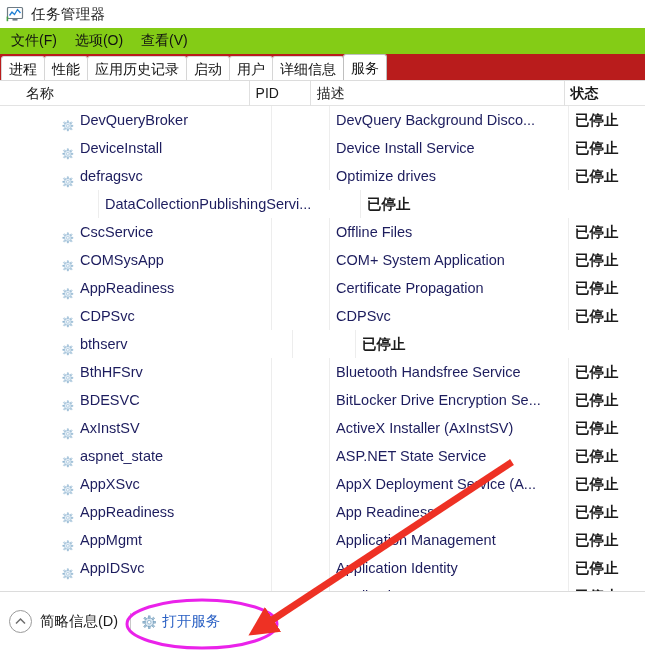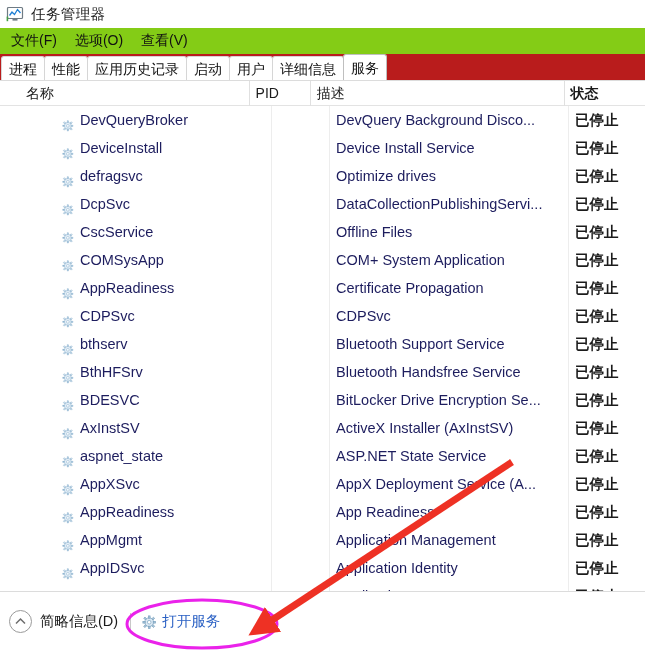--- a/index.html
+++ b/index.html
@@ -331,37 +331,20 @@
                   <rect x="2.3" y="10.0" width="1.7" height="2.2" transform="rotate(45 3.1 11.1)"></rect>
                 </g>
               </svg></span>
             <span>defragsvc</span>
           </div>
           <div class="td col-pid"></div>
           <div class="td col-desc">Optimize drives</div>
           <div class="td status col-status">已停止</div>
         </div>
         <div class="row">
-          <div class="td name col-name">
-            <span class="gear"><svg width="13" height="13" viewBox="0 0 16 16">
-                <g fill="#cfe0ee" stroke="#8fb4cf" stroke-width="0.7">
-                  <circle cx="7.2" cy="7.2" r="4.3" fill="#e3eef7"></circle>
-                  <circle cx="7.2" cy="7.2" r="1.7" fill="#ffffff"></circle>
-                  <rect x="6.4" y="1.0" width="1.7" height="2.2"></rect>
-                  <rect x="6.4" y="11.2" width="1.7" height="2.2"></rect>
-                  <rect x="1.0" y="6.4" width="2.2" height="1.7"></rect>
-                  <rect x="11.2" y="6.4" width="2.2" height="1.7"></rect>
-                  <rect x="2.3" y="2.4" width="1.7" height="2.2" transform="rotate(-45 3.1 3.5)"></rect>
-                  <rect x="10.4" y="10.0" width="1.7" height="2.2" transform="rotate(-45 11.2 11.1)"></rect>
-                  <rect x="10.4" y="2.4" width="1.7" height="2.2" transform="rotate(45 11.2 3.5)"></rect>
-                  <rect x="2.3" y="10.0" width="1.7" height="2.2" transform="rotate(45 3.1 11.1)"></rect>
-                </g>
-              </svg></span>
-            <span>DcpSvc</span>
-          </div>
           <div class="td col-pid"></div>
           <div class="td col-desc">DataCollectionPublishingServi...</div>
           <div class="td status col-status">已停止</div>
         </div>
         <div class="row">
           <div class="td name col-name">
             <span class="gear"><svg width="13" height="13" viewBox="0 0 16 16">
                 <g fill="#cfe0ee" stroke="#8fb4cf" stroke-width="0.7">
                   <circle cx="7.2" cy="7.2" r="4.3" fill="#e3eef7"></circle>
                   <circle cx="7.2" cy="7.2" r="1.7" fill="#ffffff"></circle>
@@ -459,21 +442,20 @@
                   <rect x="11.2" y="6.4" width="2.2" height="1.7"></rect>
                   <rect x="2.3" y="2.4" width="1.7" height="2.2" transform="rotate(-45 3.1 3.5)"></rect>
                   <rect x="10.4" y="10.0" width="1.7" height="2.2" transform="rotate(-45 11.2 11.1)"></rect>
                   <rect x="10.4" y="2.4" width="1.7" height="2.2" transform="rotate(45 11.2 3.5)"></rect>
                   <rect x="2.3" y="10.0" width="1.7" height="2.2" transform="rotate(45 3.1 11.1)"></rect>
                 </g>
               </svg></span>
             <span>bthserv</span>
           </div>
           <div class="td col-pid"></div>
-          <div class="td col-desc">Bluetooth Support Service</div>
           <div class="td status col-status">已停止</div>
         </div>
         <div class="row">
           <div class="td name col-name">
             <span class="gear"><svg width="13" height="13" viewBox="0 0 16 16">
                 <g fill="#cfe0ee" stroke="#8fb4cf" stroke-width="0.7">
                   <circle cx="7.2" cy="7.2" r="4.3" fill="#e3eef7"></circle>
                   <circle cx="7.2" cy="7.2" r="1.7" fill="#ffffff"></circle>
                   <rect x="6.4" y="1.0" width="1.7" height="2.2"></rect>
                   <rect x="6.4" y="11.2" width="1.7" height="2.2"></rect>

